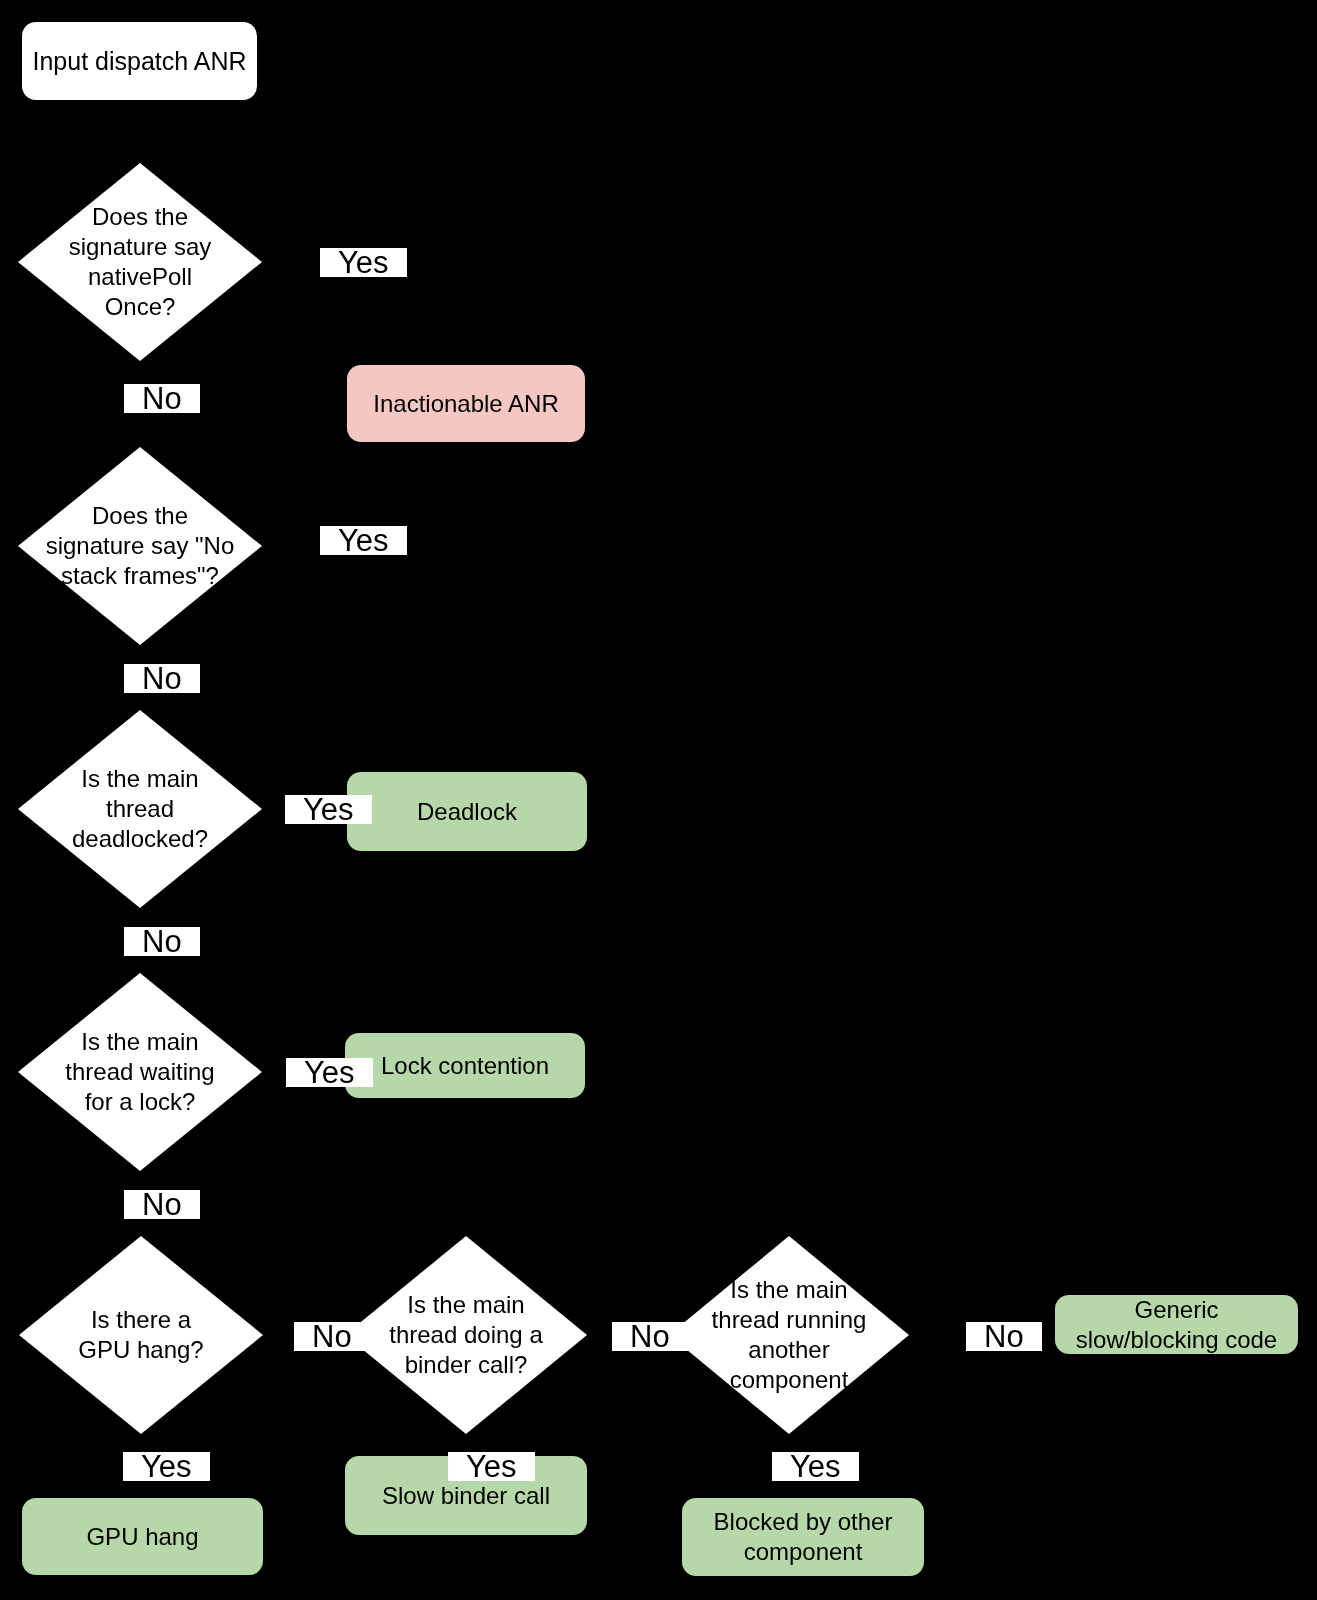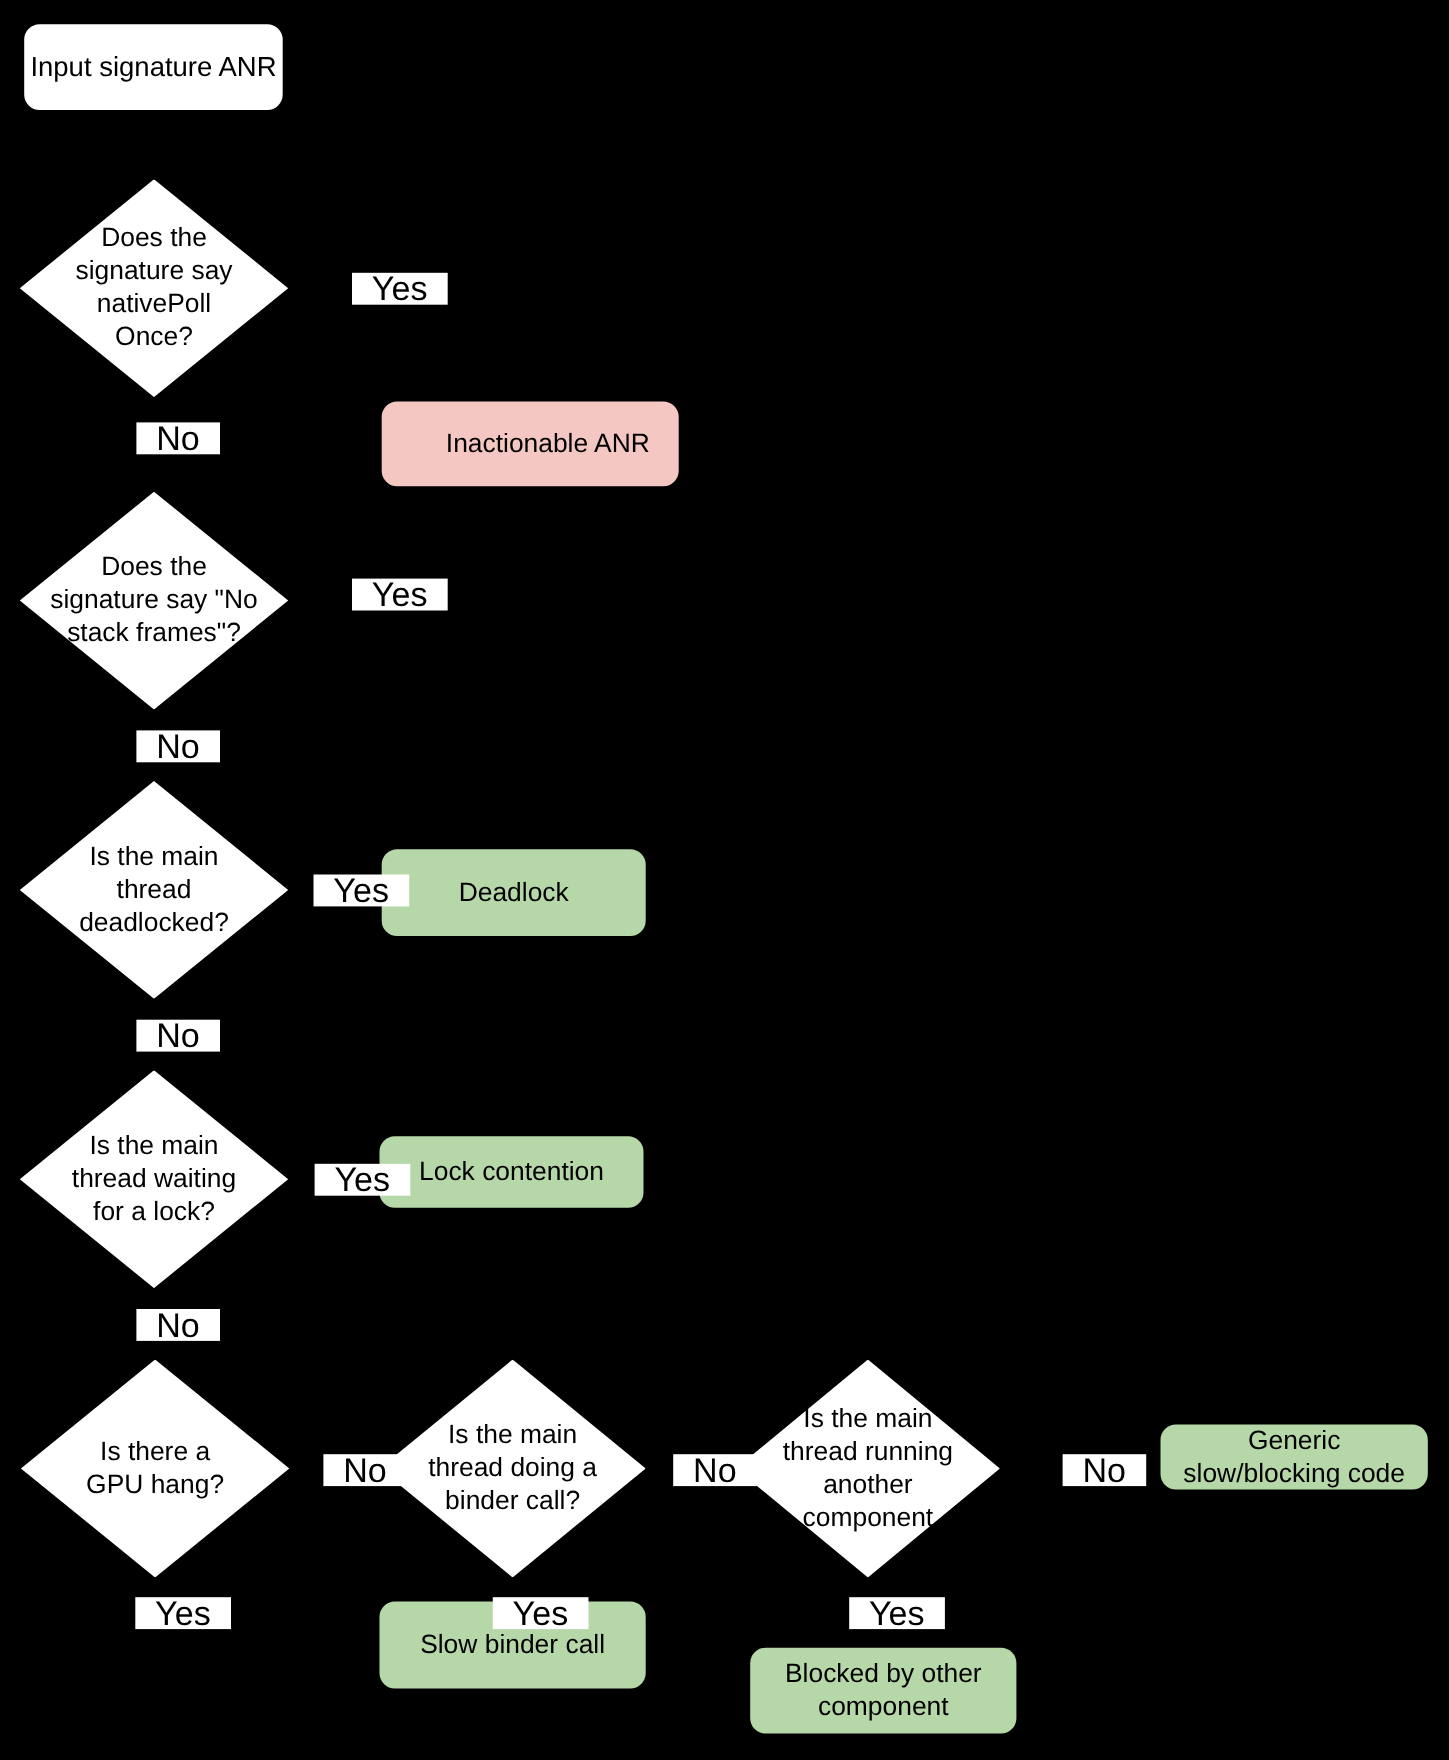--- a/index.html
+++ b/index.html
@@ -18,21 +18,21 @@
     align-items: center;
     justify-content: center;
     text-align: center;
     white-space: pre-line;
     font-size: 24px;
     line-height: 30px;
   }
   .rect { border-radius: 14px; }
   .start-node { background: var(--node-fill, #ffffff); font-size: 25px; }
   .outcome-green { background: var(--green, #b6d7a8); }
-  .outcome-pink  { background: var(--pink, #f4c7c3); padding-left: 32px; }
+  .outcome-pink  { background: var(--pink, #f4c7c3); }
   .diamond { position: absolute; }
   .diamond .shape {
     position: absolute;
     left: 0; top: 0; right: 0; bottom: 0;
     background: var(--node-fill, #ffffff);
     clip-path: polygon(50% 0, 100% 50%, 50% 100%, 0 50%);
   }
   .diamond .txt {
     position: absolute;
     left: 0; top: 0; right: 0; bottom: 0;
@@ -50,21 +50,21 @@
     padding: 1px 18px;
     font-size: 31px;
     line-height: 27px;
   }
 </style>
 </head>
 <body>
 
 <div class="canvas">
 
-  <div class="node rect start-node" style="left:22px; top:22px; width:235px; height:78px;">Input signature ANR</div>
+  <div class="node rect start-node" style="left:22px; top:22px; width:235px; height:78px;">Input dispatch ANR</div>
 
   <div class="diamond" style="left:18px; top:163px; width:244px; height:198px;">
     <div class="shape"></div>
     <div class="txt">Does the
 signature say
 nativePoll
 Once?</div>
   </div>
 
   <div class="diamond" style="left:18px; top:447px; width:244px; height:198px;">
@@ -108,20 +108,21 @@
 another
 component</div>
   </div>
 
   <div class="node rect outcome-pink" style="left:347px; top:365px; width:238px; height:77px;">Inactionable ANR</div>
 
   <div class="node rect outcome-green" style="left:347px; top:772px; width:240px; height:79px;">Deadlock</div>
 
   <div class="node rect outcome-green" style="left:345px; top:1033px; width:240px; height:65px;">Lock contention</div>
 
+  <div class="node rect outcome-green" style="left:22px; top:1498px; width:241px; height:77px;">GPU hang</div>
 
   <div class="node rect outcome-green" style="left:345px; top:1456px; width:242px; height:79px;">Slow binder call</div>
 
   <div class="node rect outcome-green" style="left:670px; top:1498px; width:242px; height:78px;margin-left:12px;">Blocked by other
 component</div>
 
   <div class="node rect outcome-green" style="left:1055px; top:1295px; width:243px; height:59px;">Generic
 slow/blocking code</div>
 
   <div class="edge-label" style="left:320px; top:248px;">Yes</div>

